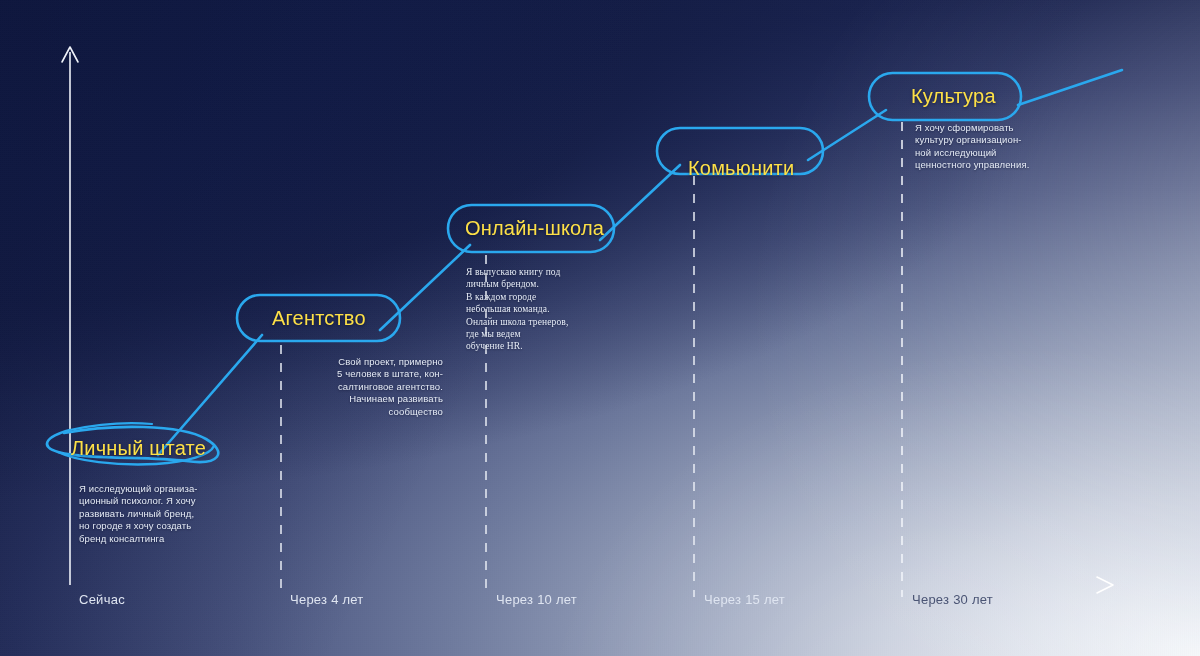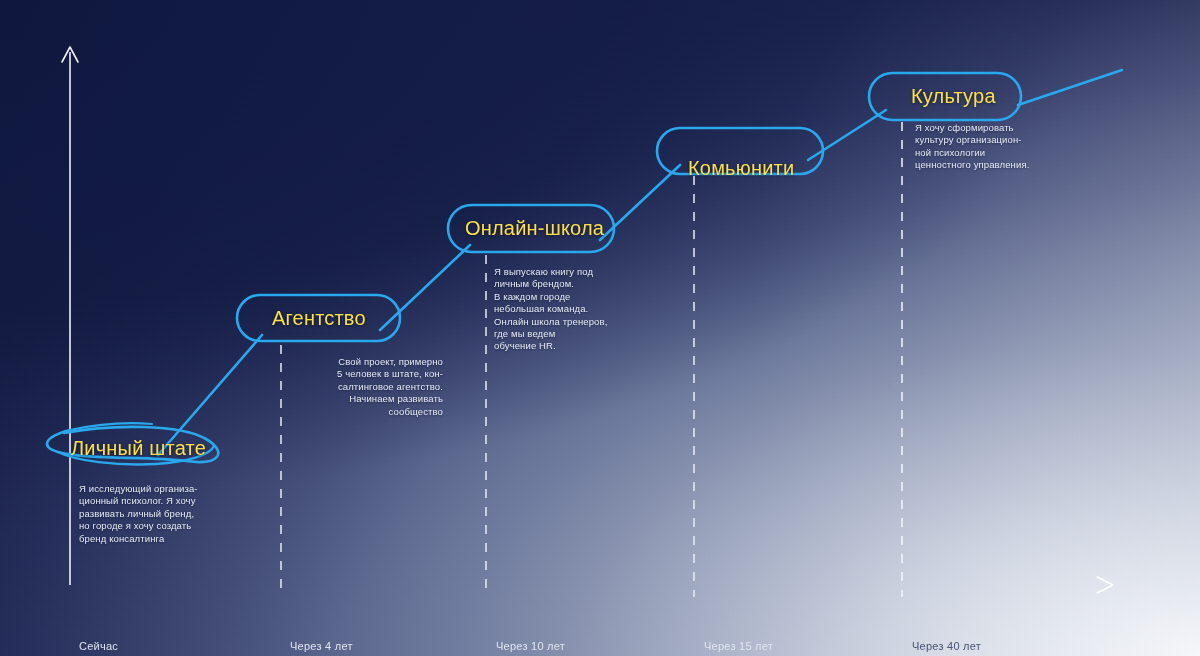--- a/index.html
+++ b/index.html
@@ -52,24 +52,23 @@
     color:#e6ecf6;
     font-size:9.5px;
     line-height:12.4px;
     letter-spacing:.12px;
     white-space:pre-line;
     text-shadow:0 1px 2px rgba(6,12,38,.45);
   }
   .tick-label{
     position:absolute;
     color:#dfe5f1;
-    font-size:11px;
+    font-size:13px;
     letter-spacing:.25px;
     white-space:nowrap;
-    margin-top:48px;
   }
   .tick-label.lt{color:#4a5474;}
 </style>
 </head>
 <body>
 
 <div id="stage">
 
   <div class="bg-base"></div>
   <div class="bg-tint"></div>
@@ -145,37 +144,37 @@
 развивать личный бренд,
 но городе я хочу создать
 бренд консалтинга</div>
 
   <div class="node-desc" style="left:293px;top:356px;width:150px;text-align:right;">Свой проект, примерно
 5 человек в штате, кон-
 салтинговое агентство.
 Начинаем развивать
 сообщество</div>
 
-  <div class="node-desc" style="left:494px;top:266px;width:150px;">Я выпускаю книгу под
+  <div class="node-desc" style="left:466px;top:266px;width:150px;font-family:Liberation Serif, serif;">Я выпускаю книгу под
 личным брендом.
 В каждом городе
 небольшая команда.
 Онлайн школа тренеров,
 где мы ведем
 обучение HR.</div>
 
 
   <div class="node-desc" style="left:915px;top:122px;width:160px;">Я хочу сформировать
 культуру организацион-
-ной психологии
+ной исследующий
 ценностного управления.</div>
 
   <div class="tick-label" style="left:79px;top:592px;">Сейчас</div>
 
   <div class="tick-label" style="left:290px;top:592px;">Через 4 лет</div>
 
   <div class="tick-label" style="left:496px;top:592px;">Через 10 лет</div>
 
   <div class="tick-label" style="left:704px;top:592px;">Через 15 лет</div>
 
-  <div class="tick-label lt" style="left:912px;top:592px;">Через 40 лет</div>
+  <div class="tick-label lt" style="left:912px;top:592px;">Через 30 лет</div>
 
 </div>
 
 </body></html>

